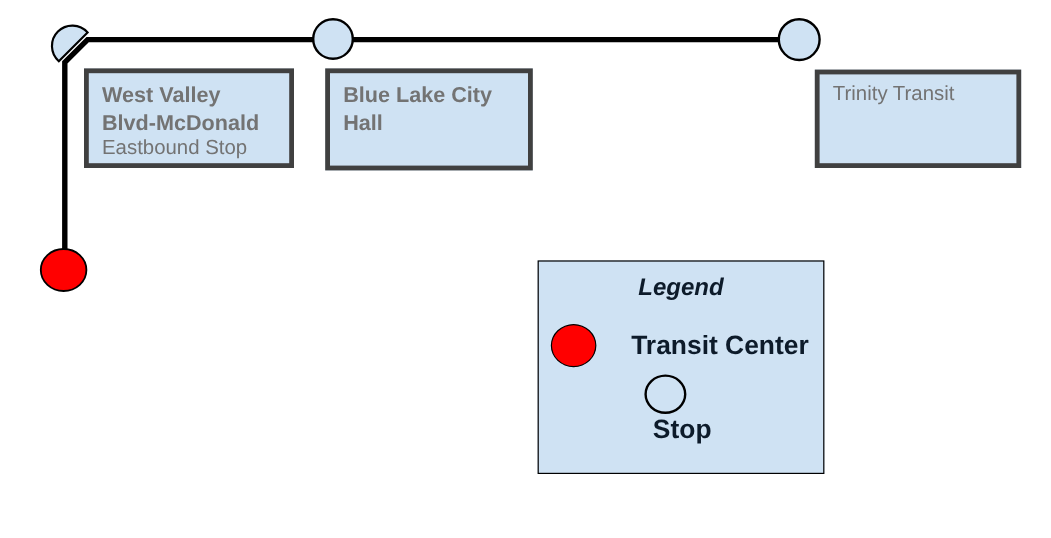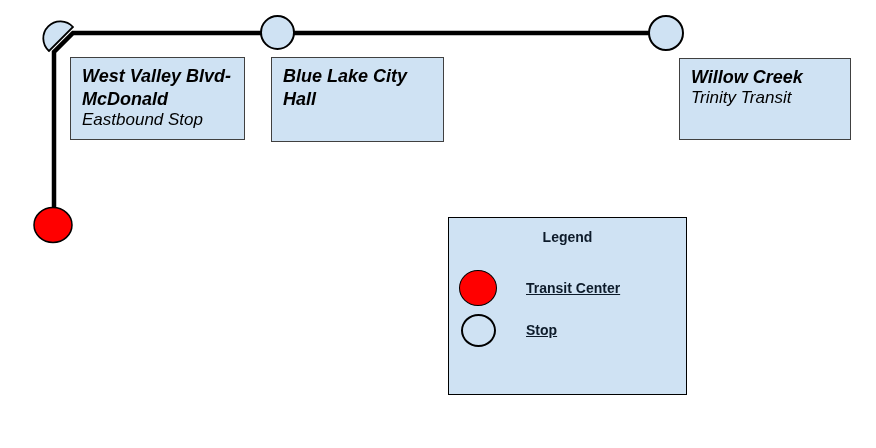--- a/index.html
+++ b/index.html
@@ -10,51 +10,51 @@
     background: #ffffff;
     font-family: "Liberation Sans", sans-serif;
     color: #0d1b2a;
     overflow: hidden;
   }
   .map-svg { position: absolute; left: 0; top: 0; }
 
   .box {
     position: absolute;
     background: #cfe2f3;
-    border: 1px solid #404040;
+    border: 4px solid #404040;
     box-sizing: border-box;
     padding: 7px 11px;
-    color: #000000;
-    font-style: italic;
+    color: #737373;
   }
   .btitle { font-weight: bold; font-size: 18px; line-height: 23px; }
   .bsub   { font-size: 17px; line-height: 18px; }
 
   .legendbox {
     position: absolute;
     left: 448px; top: 217px;
     width: 239px; height: 178px;
     background: #cfe2f3;
     border: 1px solid #000000;
     box-sizing: border-box;
   }
   .ltitle {
     margin-top: 11px;
     text-align: center;
     font-weight: bold;
-    font-size: 14px;
+    font-size: 20px;
+    font-style: italic;
   }
   .lrow {
     position: absolute;
     left: 10px; right: 8px;
     display: flex;
     align-items: center;
   }
   .lrow-1 { top: 50px; height: 40px; }
-  .lrow-2 { top: 94px; height: 36px; }
+  .lrow-2 { top: 94px; height: 36px; flex-direction: column; }
   .lrow-3 { top: 132px; height: 30px; }
   .symcol { width: 67px; display: flex; align-items: center; }
   .sym-transit-center {
     width: 38px; height: 36px;
     border-radius: 50%;
     background: #ff0000;
     border: 1.5px solid #000000;
     box-sizing: border-box;
   }
   .sym-stop {
@@ -64,21 +64,21 @@
     background: #cfe2f3;
     border: 2px solid #000000;
     box-sizing: border-box;
   }
   .sym-route {
     width: 47px; height: 5px;
     margin-left: -2px;
     background: #000000;
     border-radius: 2px;
   }
-  .llabel { font-weight: bold; font-size: 14px; text-decoration: underline; }
+  .llabel { font-weight: bold; font-size: 22px; }
 </style>
 </head>
 <body>
 
 <div class="canvas">
 
   <svg class="map-svg" width="876" height="448" viewBox="0 0 876 448">
 
     <path d="M 73 27 A 17 17 0 1 0 49 51 Z" stroke="#000000" stroke-width="1.8" fill="#cfe2f3"></path>
 
@@ -95,21 +95,20 @@
     <div class="btitle">West Valley Blvd-McDonald</div>
     <div class="bsub">Eastbound Stop</div>
   </div>
 
   <div class="box" style="left:271px; top:57px; width:173px; height:85px;">
     <div class="btitle">Blue Lake City Hall</div>
     <div class="bsub"></div>
   </div>
 
   <div class="box" style="left:679px; top:58px; width:172px; height:82px;">
-    <div class="btitle">Willow Creek</div>
     <div class="bsub">Trinity Transit</div>
   </div>
 
 
   <div class="legendbox">
     <div class="ltitle">Legend</div>
 
     <div class="lrow lrow-1">
       <div class="symcol">
         <div class="sym-transit-center"></div>

